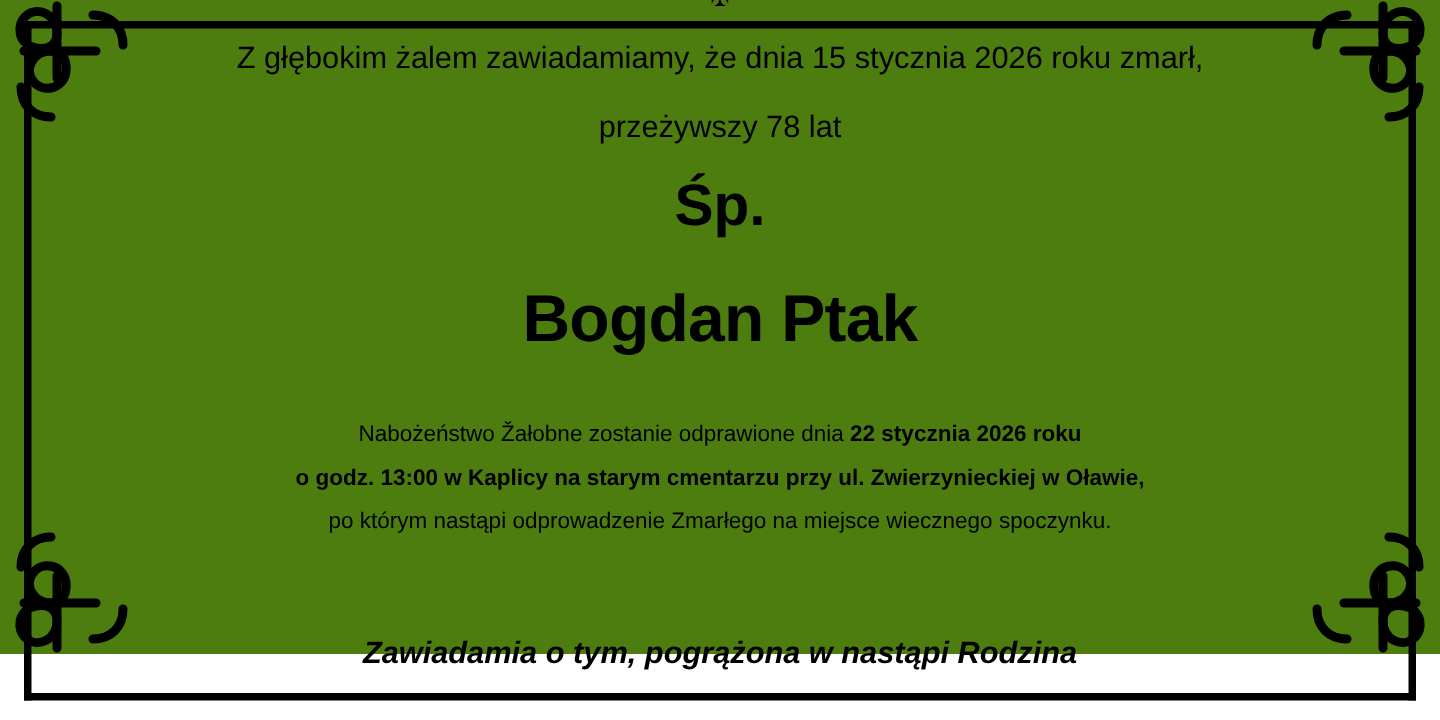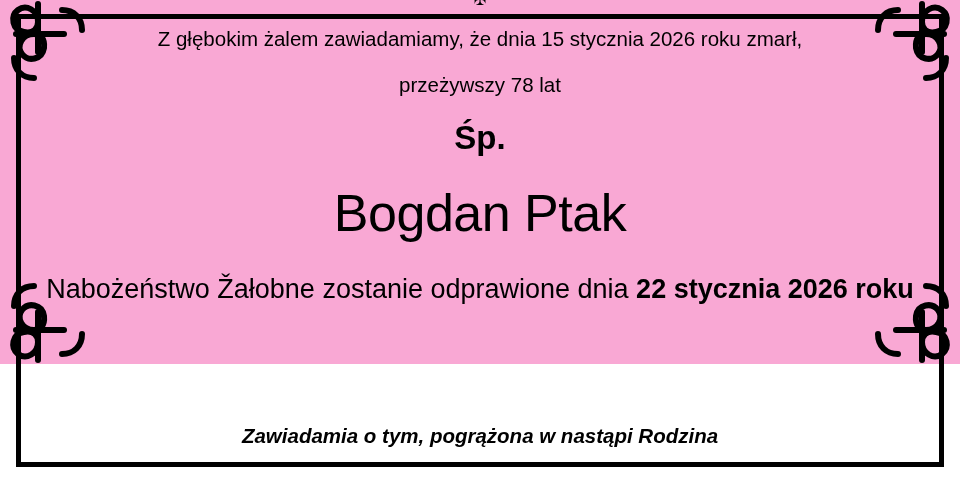--- a/index.html
+++ b/index.html
@@ -11,22 +11,22 @@
     width: 960px;
     height: 480px;
     overflow: hidden;
     font-family: "Liberation Sans", sans-serif;
     color: #000000;
   }
 
   #notice {
     position: relative;
     width: 960px;
-    height: 364px;
-    background: #f9a8d4;
+    height: 436px;
+    background: #4d7c0f;
     box-sizing: border-box;
   }
 
   
   .frame-line {
     position: absolute;
     background: #000000;
   }
   .frame-top    { left: 16px;  top: 14px;  width: 928px; height: 5px; }
   .frame-bottom { left: 16px;  top: 462px; width: 928px; height: 5px; }
@@ -78,41 +78,41 @@
     position: absolute;
     top: 72px;
     left: 0; right: 0;
     font-size: 20.5px;
     line-height: 26px;
   }
   .line-sp {
     position: absolute;
     top: 118px;
     left: 0; right: 0;
-    font-size: 33px;
+    font-size: 39px;
     font-weight: bold;
     line-height: 40px;
   }
   .line-name {
     position: absolute;
     top: 176px;
     left: 0; right: 0;
-    font-size: 52px;
-    font-weight: normal;
+    font-size: 44px;
+    font-weight: bold;
     letter-spacing: -0.5px;
     line-height: 74px;
   }
 
   .service-block {
     position: absolute;
     top: 275px;
     left: 0; right: 0;
   }
   .service-block .svc {
-    font-size: 27px;
+    font-size: 15px;
     line-height: 29px;
   }
   .service-block .svc b { font-weight: bold; }
 
   .line-family {
     position: absolute;
     top: 422px;
     left: 0; right: 0;
     font-size: 20.5px;
     font-style: italic;
@@ -186,18 +186,20 @@
     <div class="line-intro">Z głębokim żalem zawiadamiamy, że dnia 15 stycznia 2026 roku zmarł,</div>
 
     <div class="line-age">przeżywszy 78 lat</div>
 
     <div class="line-sp">Śp.</div>
 
     <div class="line-name">Bogdan Ptak</div>
 
     <div class="service-block">
       <div class="svc"><span>Nabożeństwo Žałobne zostanie odprawione dnia </span><b>22 stycznia 2026 roku</b></div>
+      <div class="svc"><b>o godz. 13:00 w Kaplicy na starym cmentarzu przy ul. Zwierzynieckiej w Oławie,</b></div>
+      <div class="svc">po którym nastąpi odprowadzenie Zmarłego na miejsce wiecznego spoczynku.</div>
     </div>
 
     <div class="line-family">Zawiadamia o tym, pogrążona w nastąpi Rodzina</div>
 
   </div>
 </div>
 
 </body></html>

